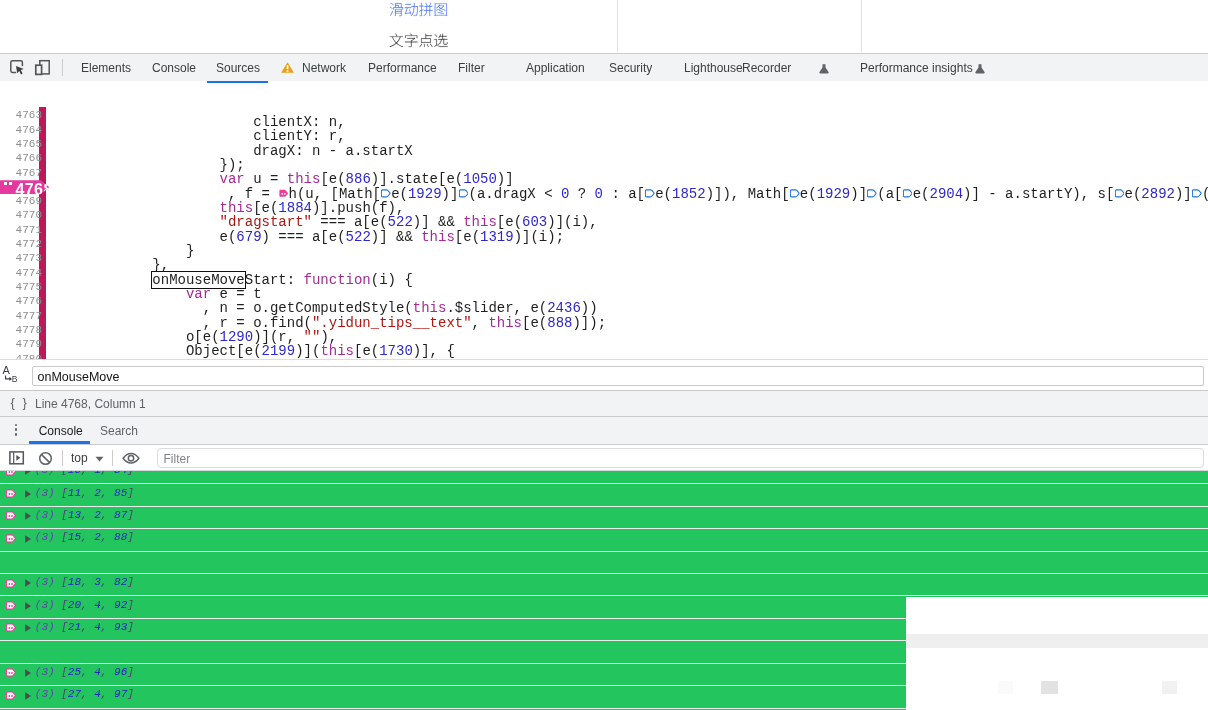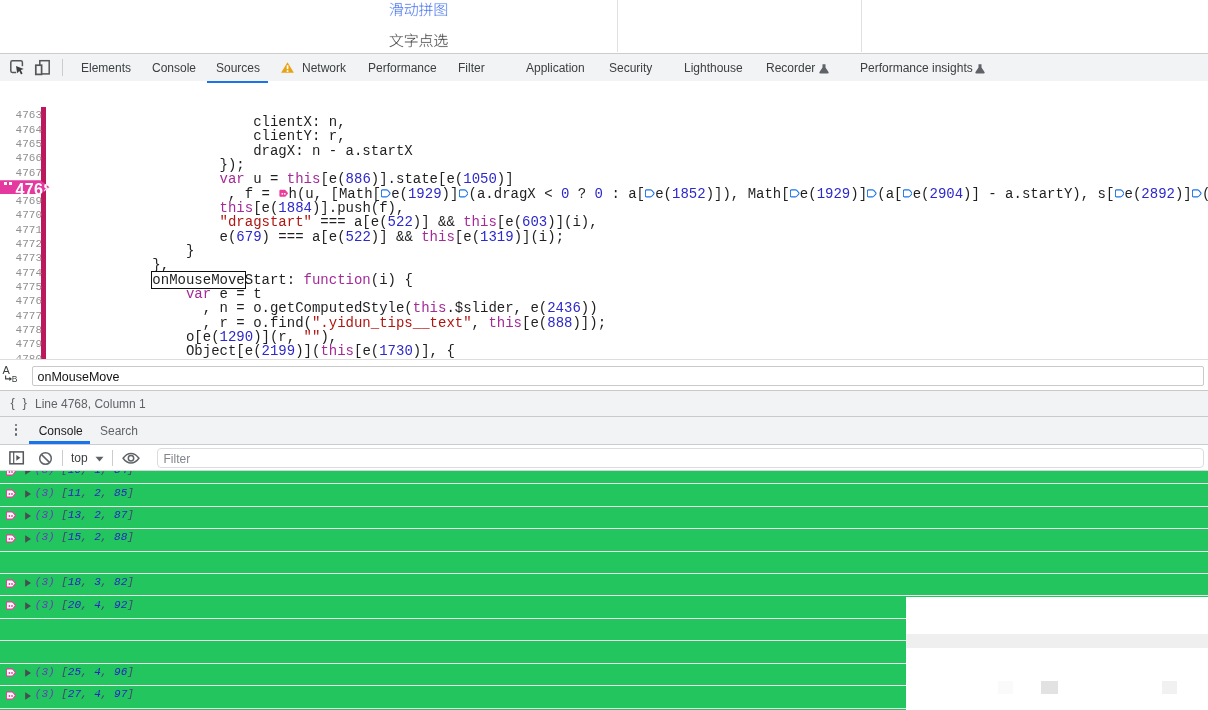--- a/index.html
+++ b/index.html
@@ -10,21 +10,21 @@
 
 #tbar { position:absolute; left:0; top:53px; width:1208px; height:28px; background:#f2f3f4; border-top:1px solid #ccc; }
 .mtab { position:absolute; top:7px; font-size:12px; color:#3c4043; white-space:nowrap; }
 .sep { position:absolute; width:1px; background:#ccc; }
 
 #trow { position:absolute; left:0; top:81px; width:1208px; height:26px; background:#f2f3f4; border-bottom:1px solid #ccc; }
 #ftab { position:absolute; left:28px; top:0.5px; width:224px; height:23.5px; background:#fff; }
 #ftab-ul { position:absolute; left:28px; top:23px; width:224px; height:2.6px; background:#1a73e8; }
 
 #editor { position:absolute; left:0; top:107px; width:1208px; height:253.4px; background:#fff; border-bottom:1px solid #ddd; overflow:hidden; }
-#gutter { position:absolute; left:0; top:0; width:45.5px; height:100%; border-right:5px solid #be185d; }
+#gutter { position:absolute; left:0; top:0; width:45.5px; height:100%; border-right:7px solid #be185d; }
 #gutnums { position:absolute; left:0; top:1.2px; width:42px; text-align:right; font-family:"Liberation Mono",monospace; font-size:11px; line-height:14.33px; color:#909090; white-space:pre; }
 #codepre { position:absolute; left:51.5px; top:8px; font-family:"Liberation Mono",monospace; font-size:14px; line-height:14.33px; color:#1f1f1f; white-space:pre; }
 #codepre .k { color:#a32a98; }
 #codepre .n { color:#2d28cc; }
 #codepre .s { color:#b01510; }
 .dtag { display:inline-block; vertical-align:-1.5px; margin:0 0.25px; width:9.7px; height:9.7px; }
 .srch { outline:1px solid #111; outline-offset:0px; }
 #badge { position:absolute; left:0; top:73.2px; width:49.5px; height:14.1px; background:#e5399f; clip-path:polygon(0 0, 40.5px 0, 49.5px 50%, 40.5px 100%, 0 100%); }
 #badge span { position:absolute; left:15.5px; top:1.2px; color:#fff; font-size:16px; font-weight:bold; letter-spacing:0.4px; font-family:"Liberation Sans",sans-serif; }
 #badge i { position:absolute; top:2.2px; width:2.6px; height:2.6px; background:#fff; }
@@ -97,21 +97,21 @@
     <div class="sep" style="left:62px;top:5px;height:17px"></div>
     <div class="mtab" style="left:81px">Elements</div>
 <div class="mtab" style="left:152px">Console</div>
 <div class="mtab" style="left:216px">Sources</div>
 <div class="mtab" style="left:302px">Network</div>
 <div class="mtab" style="left:368px">Performance</div>
 <div class="mtab" style="left:458px">Filter</div>
 <div class="mtab" style="left:526px">Application</div>
 <div class="mtab" style="left:609px">Security</div>
 <div class="mtab" style="left:684px">Lighthouse</div>
-<div class="mtab" style="left:766px">Recorder</div>
+<div class="mtab" style="left:742px">Recorder</div>
 <div class="mtab" style="left:860px">Performance insights</div>
 
     <div class="abs" style="left:281px;top:7.8px">
         <svg width="13" height="11" viewBox="0 0 13 11">
 <path d="M6.5 0.2 L12.9 10.8 H0.1 Z" fill="#e9a213"></path>
 <rect x="5.7" y="3.2" width="1.7" height="4" fill="#fff"></rect>
 <rect x="5.7" y="8.2" width="1.7" height="1.7" fill="#fff"></rect>
 </svg>
       </div>
     <div class="abs" style="left:819px;top:10px">
@@ -339,20 +339,33 @@
           <circle cx="3.4" cy="5" r="0.9" fill="#ec3d9b"></circle>
           <circle cx="6" cy="5" r="0.9" fill="#ec3d9b"></circle>
         </svg>
         <span class="ctri">
           <svg width="8" height="10" viewBox="0 0 8 10">
             <path d="M1.2 1.2 L7 5 L1.2 8.8 Z" fill="#494c50"></path>
           </svg>
         </span>
         <span class="ctext"><span class="c1">(3)</span> <span class="c2">[</span><span class="c3">20</span><span class="c2">, </span><span class="c3">4</span><span class="c2">, </span><span class="c3">92</span><span class="c2">]</span></span>
       </div>
+<div class="crow" style="top:147.1px">
+        <svg width="10" height="10" style="position:absolute;left:6.2px;top:5.6px" viewBox="0 0 10 10">
+          <path d="M1.6 0.9 h4.1 c0.5 0 1 0.2 1.3 0.6 l2 2.3 c0.35 0.4 0.35 1 0 1.4 l-2 2.3 c-0.3 0.4 -0.8 0.6 -1.3 0.6 h-4.1 c-0.7 0 -1.2 -0.5 -1.2 -1.2 v-4.8 c0 -0.7 0.5 -1.2 1.2 -1.2 z" fill="#fff" stroke="#ec3d9b" stroke-width="1.1"></path>
+          <circle cx="3.4" cy="5" r="0.9" fill="#ec3d9b"></circle>
+          <circle cx="6" cy="5" r="0.9" fill="#ec3d9b"></circle>
+        </svg>
+        <span class="ctri">
+          <svg width="8" height="10" viewBox="0 0 8 10">
+            <path d="M1.2 1.2 L7 5 L1.2 8.8 Z" fill="#494c50"></path>
+          </svg>
+        </span>
+        <span class="ctext"><span class="c1">(3)</span> <span class="c2">[</span><span class="c3">21</span><span class="c2">, </span><span class="c3">4</span><span class="c2">, </span><span class="c3">93</span><span class="c2">]</span></span>
+      </div>
 <div class="crow" style="top:192.0px">
         <svg width="10" height="10" style="position:absolute;left:6.2px;top:5.6px" viewBox="0 0 10 10">
           <path d="M1.6 0.9 h4.1 c0.5 0 1 0.2 1.3 0.6 l2 2.3 c0.35 0.4 0.35 1 0 1.4 l-2 2.3 c-0.3 0.4 -0.8 0.6 -1.3 0.6 h-4.1 c-0.7 0 -1.2 -0.5 -1.2 -1.2 v-4.8 c0 -0.7 0.5 -1.2 1.2 -1.2 z" fill="#fff" stroke="#ec3d9b" stroke-width="1.1"></path>
           <circle cx="3.4" cy="5" r="0.9" fill="#ec3d9b"></circle>
           <circle cx="6" cy="5" r="0.9" fill="#ec3d9b"></circle>
         </svg>
         <span class="ctri">
           <svg width="8" height="10" viewBox="0 0 8 10">
             <path d="M1.2 1.2 L7 5 L1.2 8.8 Z" fill="#494c50"></path>
           </svg>

